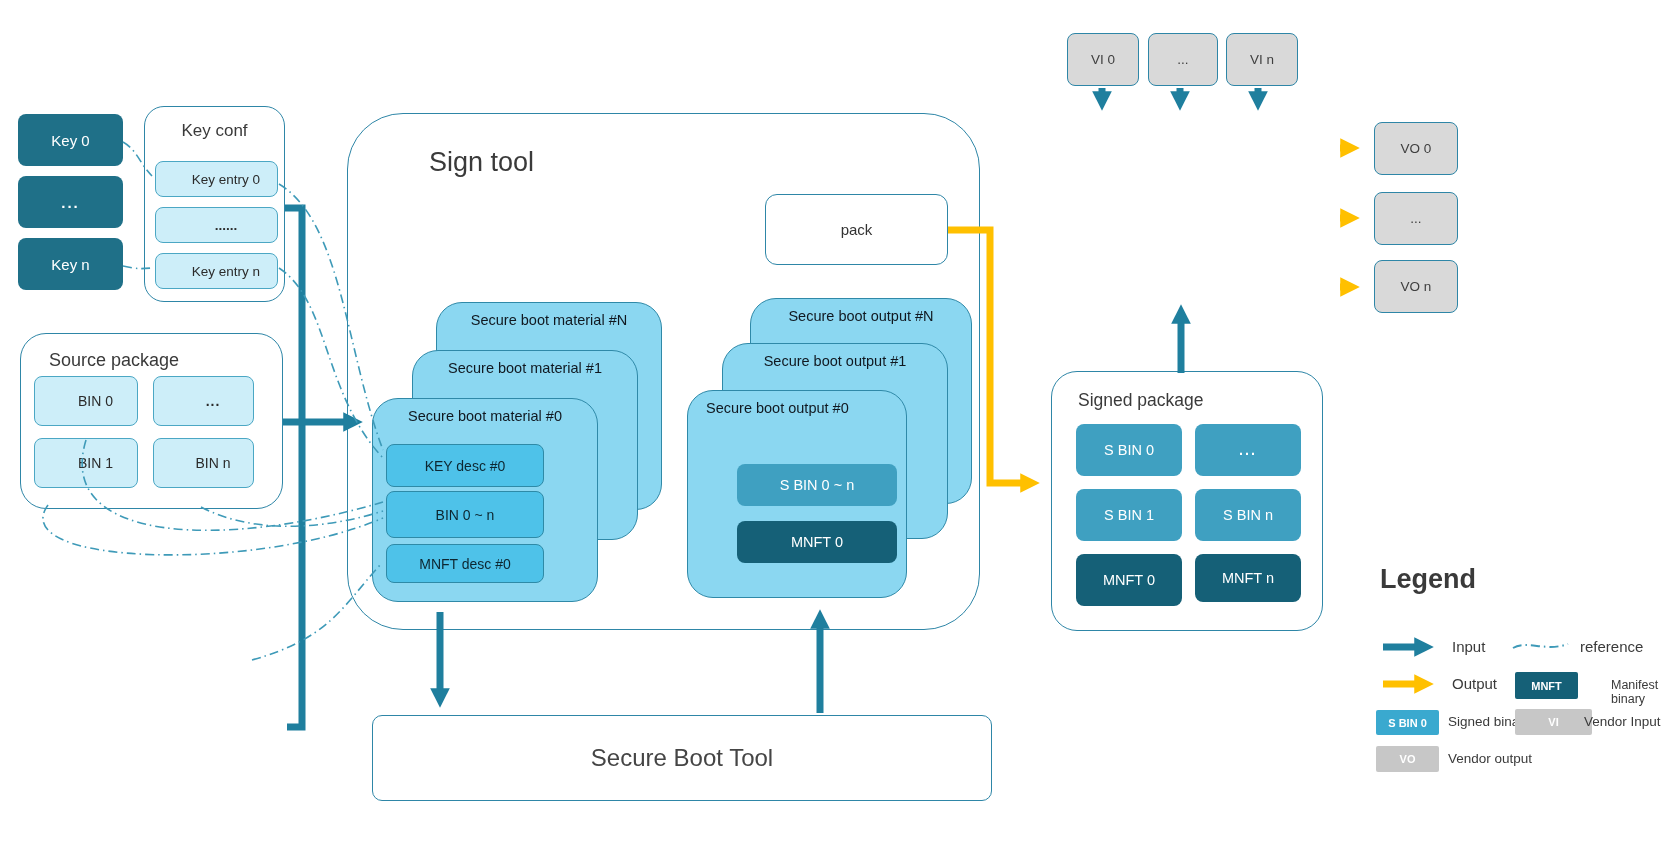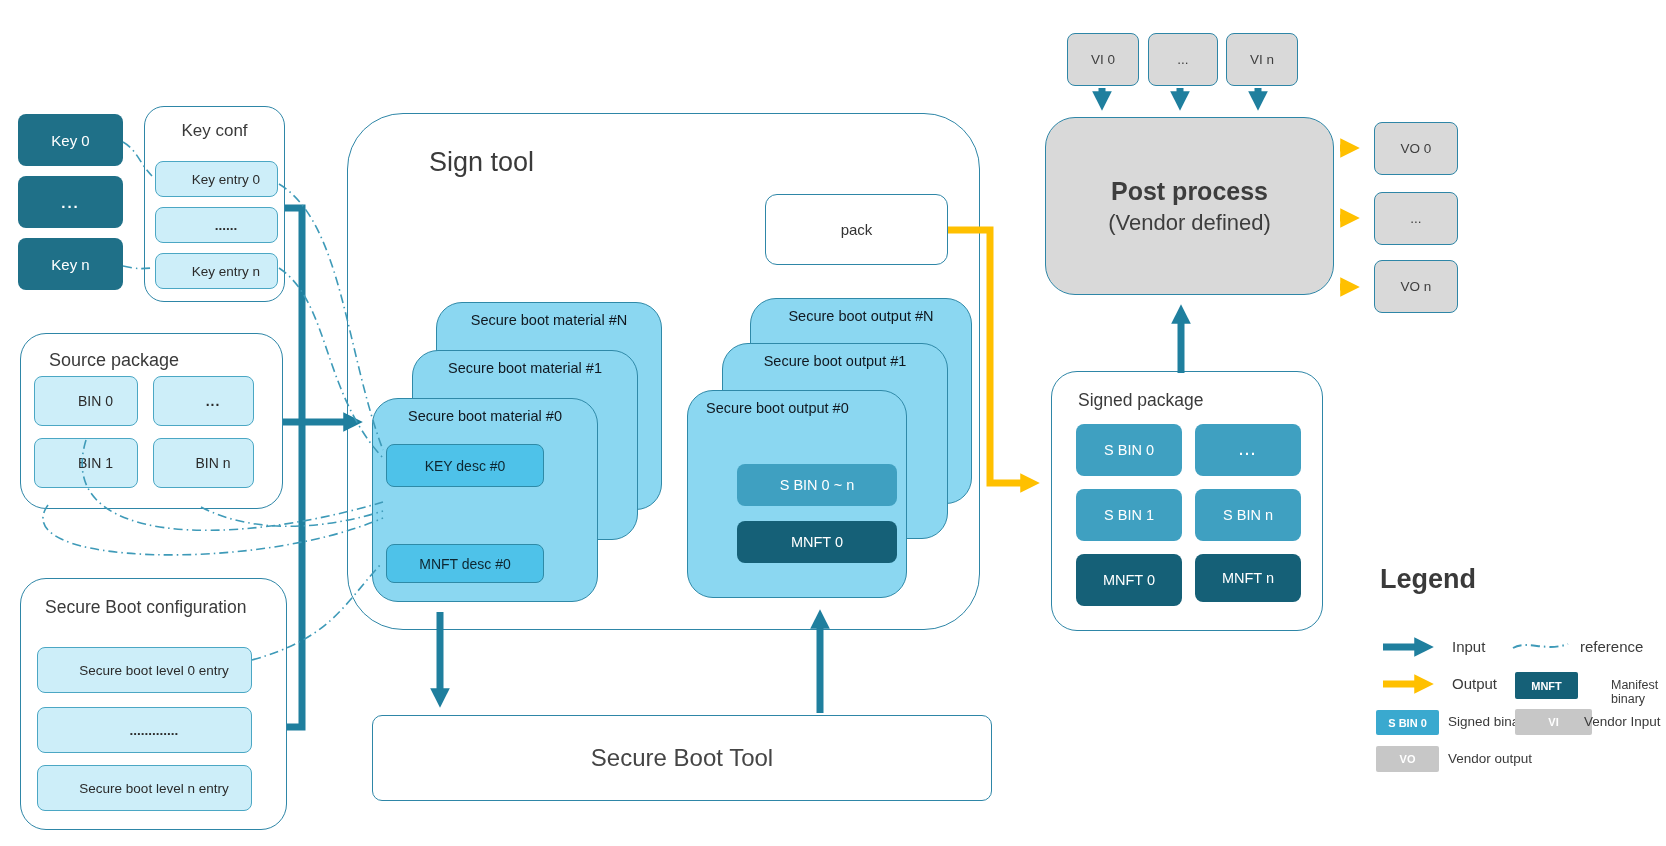--- a/index.html
+++ b/index.html
@@ -70,51 +70,42 @@
         <span>...</span>
       </div>
     <div class="abs box-light center" style="left:13px;top:104px;width:104px;height:50px;font-size:14px;">
         <span>BIN 1</span>
       </div>
     <div class="abs box-light center" style="left:132px;top:104px;width:101px;height:50px;font-size:14px;">
         <span>BIN n</span>
       </div>
   </div>
 
-  <div class="abs panel" style="left:20px;top:578px;width:267px;height:252px;">
-    <div class="abs panel-title" style="left:24px;top:18px;font-size:17.5px;">Secure Boot configuration</div>
-    <div class="abs box-light center" style="left:16px;top:68px;width:215px;height:46px;">
-        <span>Secure boot level 0 entry</span>
-      </div>
-    <div class="abs box-light center" style="left:16px;top:128px;width:215px;height:46px;font-weight:bold;">
-        <span>.............</span>
-      </div>
-    <div class="abs box-light center" style="left:16px;top:186px;width:215px;height:46px;">
-        <span>Secure boot level n entry</span>
-      </div>
-  </div>
 
   <div class="abs panel" style="left:347px;top:113px;width:633px;height:517px;border-radius:56px;">
     <div class="abs lbl" style="left:81px;top:33px;font-size:27px;">Sign tool</div>
   </div>
   <div class="abs proc center" style="left:765px;top:194px;width:183px;height:71px;">
       <span>pack</span>
     </div>
 
   <div class="abs card" style="left:436px;top:302px;width:226px;height:208px;">
     <div class="card-title">Secure boot material #N</div>
   </div>
   <div class="abs card" style="left:412px;top:350px;width:226px;height:190px;">
     <div class="card-title">Secure boot material #1</div>
   </div>
   <div class="abs card" style="left:372px;top:398px;width:226px;height:204px;">
     <div class="card-title">Secure boot material #0</div>
     <div class="abs inner center" style="left:13px;top:45px;width:158px;height:43px;">
         <span>KEY desc #0</span>
       </div>
+    <div class="abs inner center" style="left:13px;top:92px;width:158px;height:47px;">
+        <span>BIN 0 ~ n</span>
+      </div>
     <div class="abs inner center" style="left:13px;top:145px;width:158px;height:39px;">
         <span>MNFT desc #0</span>
       </div>
   </div>
 
   <div class="abs card" style="left:750px;top:298px;width:222px;height:206px;">
     <div class="card-title">Secure boot output #N</div>
   </div>
   <div class="abs card" style="left:722px;top:343px;width:226px;height:196px;">
     <div class="card-title">Secure boot output #1</div>
@@ -136,24 +127,20 @@
   <div class="abs box-gray center" style="left:1067px;top:33px;width:72px;height:53px;">
       <span>VI 0</span>
     </div>
   <div class="abs box-gray center" style="left:1148px;top:33px;width:70px;height:53px;">
       <span>...</span>
     </div>
   <div class="abs box-gray center" style="left:1226px;top:33px;width:72px;height:53px;">
       <span>VI n</span>
     </div>
 
-  <div class="abs box-gray center" style="left:1045px;top:117px;width:289px;height:178px;border-radius:30px;flex-direction:column;">
-    <div style="font-size:25px;font-weight:bold;color:#3d3d3d;">Post process</div>
-    <div style="font-size:22px;color:#3d3d3d;margin-top:4px;">(Vendor defined)</div>
-  </div>
 
   <div class="abs box-gray center" style="left:1374px;top:122px;width:84px;height:53px;">
       <span>VO 0</span>
     </div>
   <div class="abs box-gray center" style="left:1374px;top:192px;width:84px;height:53px;">
       <span>...</span>
     </div>
   <div class="abs box-gray center" style="left:1374px;top:260px;width:84px;height:53px;">
       <span>VO n</span>
     </div>

